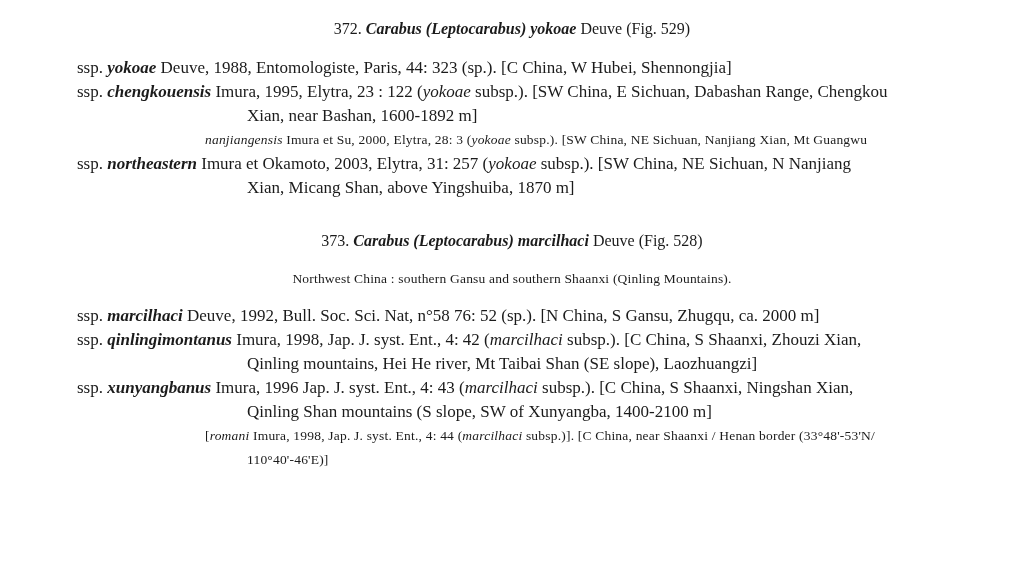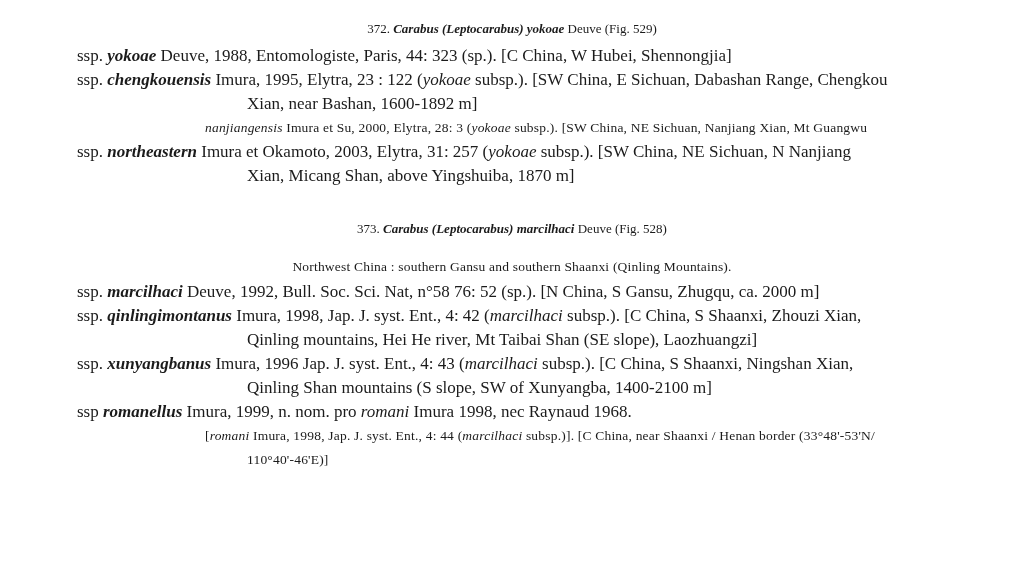--- a/index.html
+++ b/index.html
@@ -13,33 +13,33 @@
     height: 578px;
     background: #ffffff;
     overflow: hidden;
     font-family: "Liberation Serif", "DejaVu Serif", serif;
     color: #1b1b1b;
     padding-top: 18px;
     box-sizing: border-box;
   }
   .species-heading {
     text-align: center;
-    font-size: 13px;
+    font-size: 16px;
     line-height: 22px;
   }
   .species-heading .bi { font-weight: bold; font-style: italic; }
   .species-range {
     text-align: center;
     font-size: 13.5px;
     line-height: 18px;
     margin-top: 18px;
     letter-spacing: 0.2px;
   }
   .entries {
-    margin-top: 4px;
+    margin-top: 16px;
     padding-left: 77px;
     font-size: 17px;
     line-height: 24px;
   }
   .section-2 { margin-top: 30px; }
   .line { white-space: nowrap; }
   .line.small { font-size: 13.5px; letter-spacing: 0.2px; }
   .ind-1 { padding-left: 128px; }
   .ind-2 { padding-left: 170px; }
   .it { font-style: italic; }
@@ -72,19 +72,18 @@
       <span class="bi">Carabus (Leptocarabus) marcilhaci</span>
       <span>Deuve (Fig. 528)</span>
     </div>
     <div class="species-range">Northwest China : southern Gansu and southern Shaanxi (Qinling Mountains).</div>
     <div class="entries">
         <div class="line ind-0"><span>ssp. </span><span class="boldit">marcilhaci</span><span> Deuve, 1992, Bull. Soc. Sci. Nat, n°58 76: 52 (sp.). [N China, S Gansu, Zhugqu, ca. 2000 m]</span></div>
         <div class="line ind-0"><span>ssp. </span><span class="boldit">qinlingimontanus</span><span> Imura, 1998, Jap. J. syst. Ent., 4: 42 (</span><span class="it">marcilhaci</span><span> subsp.). [C China, S Shaanxi, Zhouzi Xian,</span></div>
         <div class="line ind-2"><span>Qinling mountains, Hei He river, Mt Taibai Shan (SE slope), Laozhuangzi]</span></div>
         <div class="line ind-0"><span>ssp. </span><span class="boldit">xunyangbanus</span><span> Imura, 1996 Jap. J. syst. Ent., 4: 43 (</span><span class="it">marcilhaci</span><span> subsp.). [C China, S Shaanxi, Ningshan Xian,</span></div>
         <div class="line ind-2"><span>Qinling Shan mountains (S slope, SW of Xunyangba, 1400-2100 m]</span></div>
-        <div class="line ind-0"><span>ssp </span><span class="boldit">romanellus</span><span> Imura, 1999, n. nom. pro </span><span class="it">romani</span><span> Imura 1998, nec Raynaud 1968.</span></div>
         <div class="line ind-1 small"><span>[</span><span class="it">romani</span><span> Imura, 1998, Jap. J. syst. Ent., 4: 44 (</span><span class="it">marcilhaci</span><span> subsp.)]. [C China, near Shaanxi / Henan border (33°48'-53'N/</span></div>
         <div class="line ind-2 small"><span>110°40'-46'E)]</span></div>
       </div>
   </div>
 
 </div>
 
 </body></html>

